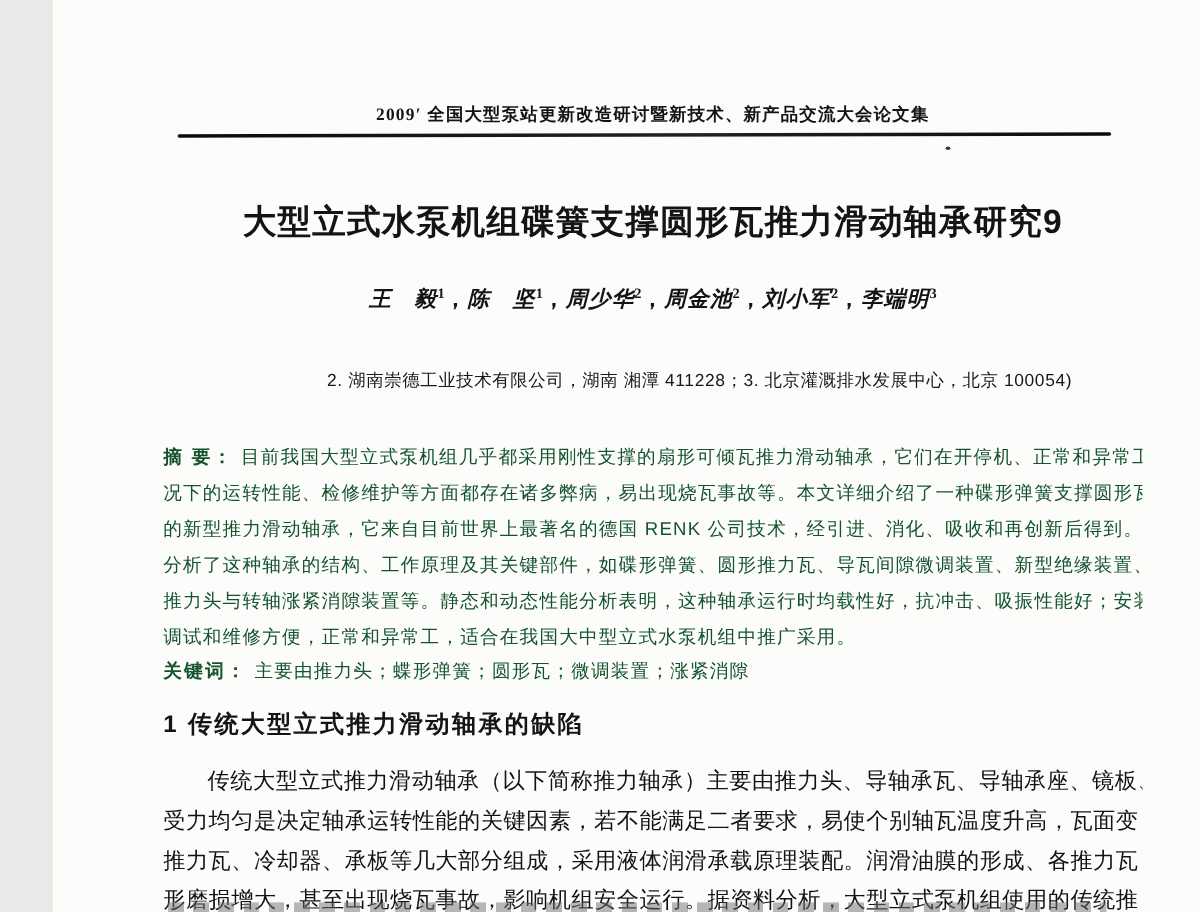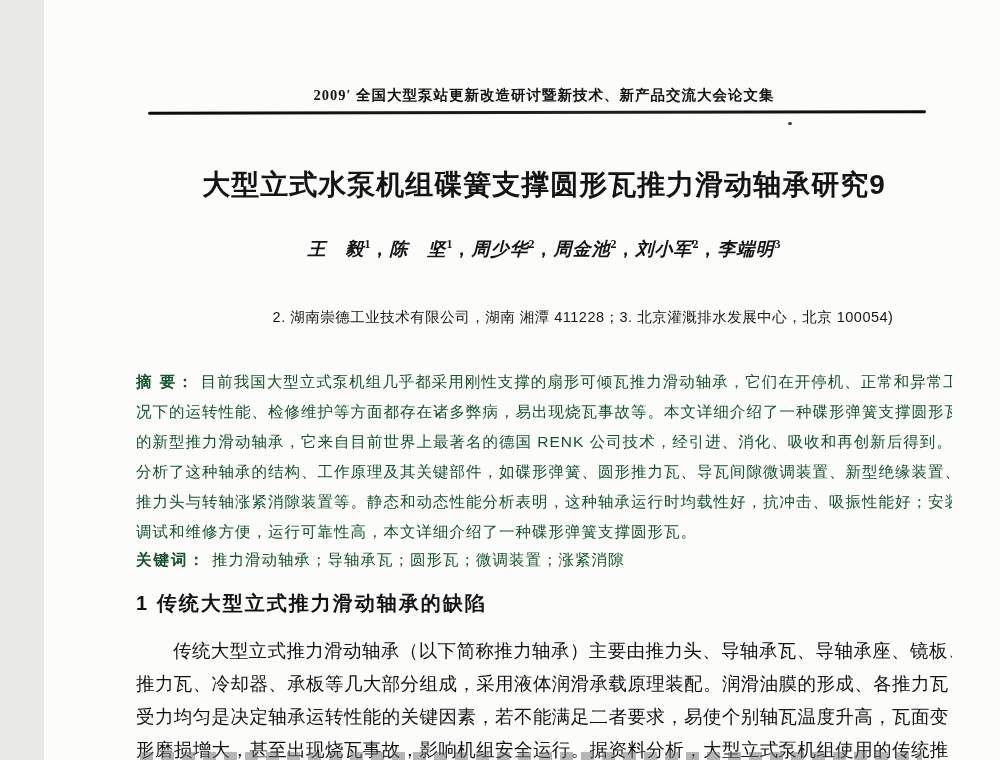--- a/index.html
+++ b/index.html
@@ -77,30 +77,30 @@
 
   <div class="affil a2">2. 湖南崇德工业技术有限公司，湖南 湘潭 411228；3. 北京灌溉排水发展中心，北京 100054)</div>
 
   <div class="abstract">
     <div class="line"><span class="lbl">摘 要：</span><span>目前我国大型立式泵机组几乎都采用刚性支撑的扇形可倾瓦推力滑动轴承，它们在开停机、正常和异常工</span></div>
     <div>
         <div class="line">况下的运转性能、检修维护等方面都存在诸多弊病，易出现烧瓦事故等。本文详细介绍了一种碟形弹簧支撑圆形瓦</div>
         <div class="line">的新型推力滑动轴承，它来自目前世界上最著名的德国 RENK 公司技术，经引进、消化、吸收和再创新后得到。文中</div>
         <div class="line">分析了这种轴承的结构、工作原理及其关键部件，如碟形弹簧、圆形推力瓦、导瓦间隙微调装置、新型绝缘装置、</div>
         <div class="line">推力头与转轴涨紧消隙装置等。静态和动态性能分析表明，这种轴承运行时均载性好，抗冲击、吸振性能好；安装</div>
-        <div class="line">调试和维修方便，运行可靠性高，本文详细介绍了一种碟形弹簧支撑圆形瓦。</div>
+        <div class="line">调试和维修方便，正常和异常工，适合在我国大中型立式水泵机组中推广采用。</div>
       </div>
-    <div class="line kw-line"><span class="lbl">关键词：</span><span>推力滑动轴承；导轴承瓦；圆形瓦；微调装置；涨紧消隙</span></div>
+    <div class="line kw-line"><span class="lbl">关键词：</span><span>主要由推力头；蝶形弹簧；圆形瓦；微调装置；涨紧消隙</span></div>
   </div>
 
   <h2 class="sec-heading">1 传统大型立式推力滑动轴承的缺陷</h2>
 
   <div class="bodytext">
       <div class="line">传统大型立式推力滑动轴承（以下简称推力轴承）主要由推力头、导轴承瓦、导轴承座、镜板、</div>
+      <div class="line">受力均匀是决定轴承运转性能的关键因素，若不能满足二者要求，易使个别轴瓦温度升高，瓦面变</div>
       <div class="line">推力瓦、冷却器、承板等几大部分组成，采用液体润滑承载原理装配。润滑油膜的形成、各推力瓦</div>
-      <div class="line">受力均匀是决定轴承运转性能的关键因素，若不能满足二者要求，易使个别轴瓦温度升高，瓦面变</div>
       <div class="line">形磨损增大，甚至出现烧瓦事故，影响机组安全运行。据资料分析，大型立式泵机组使用的传统推</div>
     </div>
 
   <div class="clipped"></div>
   <div class="speck s2"></div>
 
 </div>
 
 </body></html>

